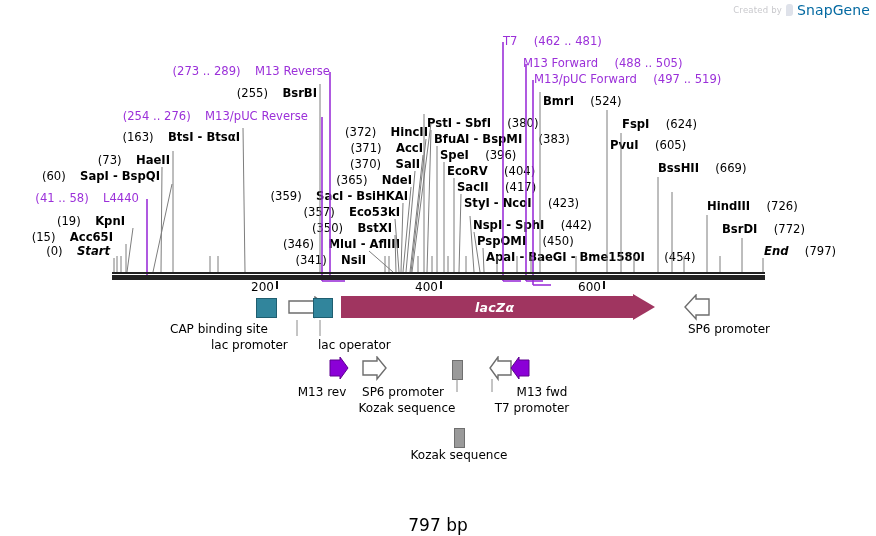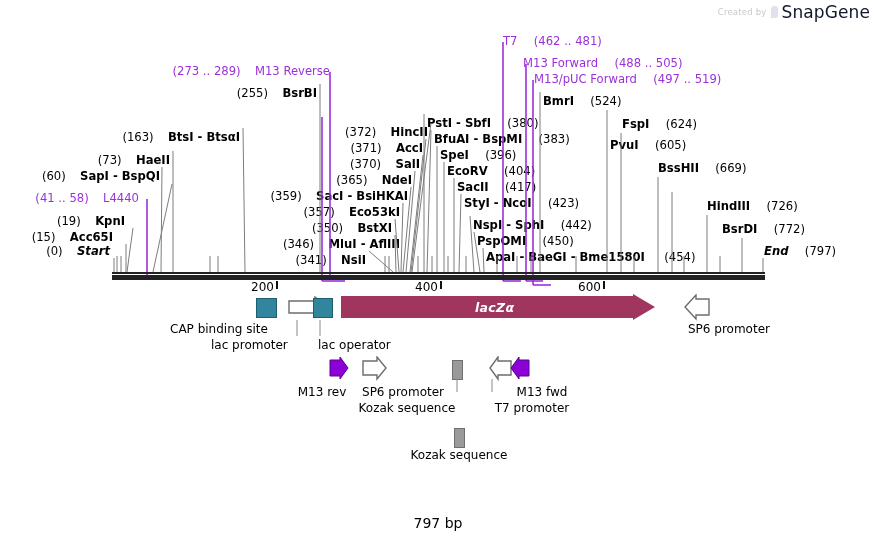--- a/index.html
+++ b/index.html
@@ -8,21 +8,21 @@
     font-family:"DejaVu Sans","Liberation Sans",sans-serif;
     position:relative;overflow:hidden;
     -webkit-font-smoothing:antialiased;
   }
   .stage{position:absolute;left:0;top:0;width:876px;height:536px;}
   .abs{position:absolute;}
 
   
   #credit{right:6px;top:2px;display:flex;align-items:center;gap:4px;}
   #credit .cb{font-size:8.5px;color:#c9c9cd;letter-spacing:.2px;}
-  #credit .sg{font-size:17px;color:#0f172a;letter-spacing:.1px;}
+  #credit .sg{font-size:14px;color:#0369a1;letter-spacing:.1px;}
   #credit .mark{width:7px;height:12px;background:#dfe2ea;
     border-radius:3px 3px 3px 0;display:inline-block;}
 
   
   .lbl{white-space:nowrap;font-size:11.6px;line-height:12px;}
   .pos{color:#000;font-weight:400;}
   .enz{color:#000;font-weight:bold;}
   .enz.italic{font-style:italic;}
   .purple{color:#9b30d9;font-weight:400;}
   .lbl.right{transform:translateX(-100%);}
@@ -42,21 +42,21 @@
      border-left:22px solid #a03560;}
   #lacz .txt{position:absolute;color:#fff;font-size:12.5px;font-style:italic;
      font-weight:bold;letter-spacing:.3px;}
   .grey-box{position:absolute;background:#9a9a9a;border:1px solid #6f6f6f;}
   .cap{font-size:12px;color:#000;white-space:nowrap;}
   .cap.center{transform:translateX(-50%);}
 
   
   #plasmid-title{font-size:14.5px;font-weight:bold;color:#000;
      transform:translateX(-50%);white-space:nowrap;}
-  #plasmid-bp{font-size:14px;color:#000;transform:translateX(-50%);}
+  #plasmid-bp{font-size:17px;color:#000;transform:translateX(-50%);}
 </style>
 </head>
 <body>
 
 <div class="stage">
 
   <div class="abs" id="credit">
     <span class="cb">Created by</span>
     <span class="mark"></span>
     <span class="sg">SnapGene</span>
@@ -64,20 +64,25 @@
 
   <div class="abs lbl right" style="left:330px;top:65px;">
     <span class="purple">(273 .. 289)</span>
     <span style="display:inline-block;width:7px"></span>
     <span class="purple">M13 Reverse</span>
   </div>
   <div class="abs lbl right" style="left:317px;top:87px;">
     <span class="pos">(255)</span>
     <span style="display:inline-block;width:7px"></span>
     <span class="enz">BsrBI</span>
+  </div>
+  <div class="abs lbl right" style="left:308px;top:110px;">
+    <span class="purple">(254 .. 276)</span>
+    <span style="display:inline-block;width:7px"></span>
+    <span class="purple">M13/pUC Reverse</span>
   </div>
   <div class="abs lbl right" style="left:240px;top:131px;">
     <span class="pos">(163)</span>
     <span style="display:inline-block;width:7px"></span>
     <span class="enz">BtsI - BtsαI</span>
   </div>
   <div class="abs lbl right" style="left:170px;top:154px;">
     <span class="pos">(73)</span>
     <span style="display:inline-block;width:7px"></span>
     <span class="enz">HaeII</span>

